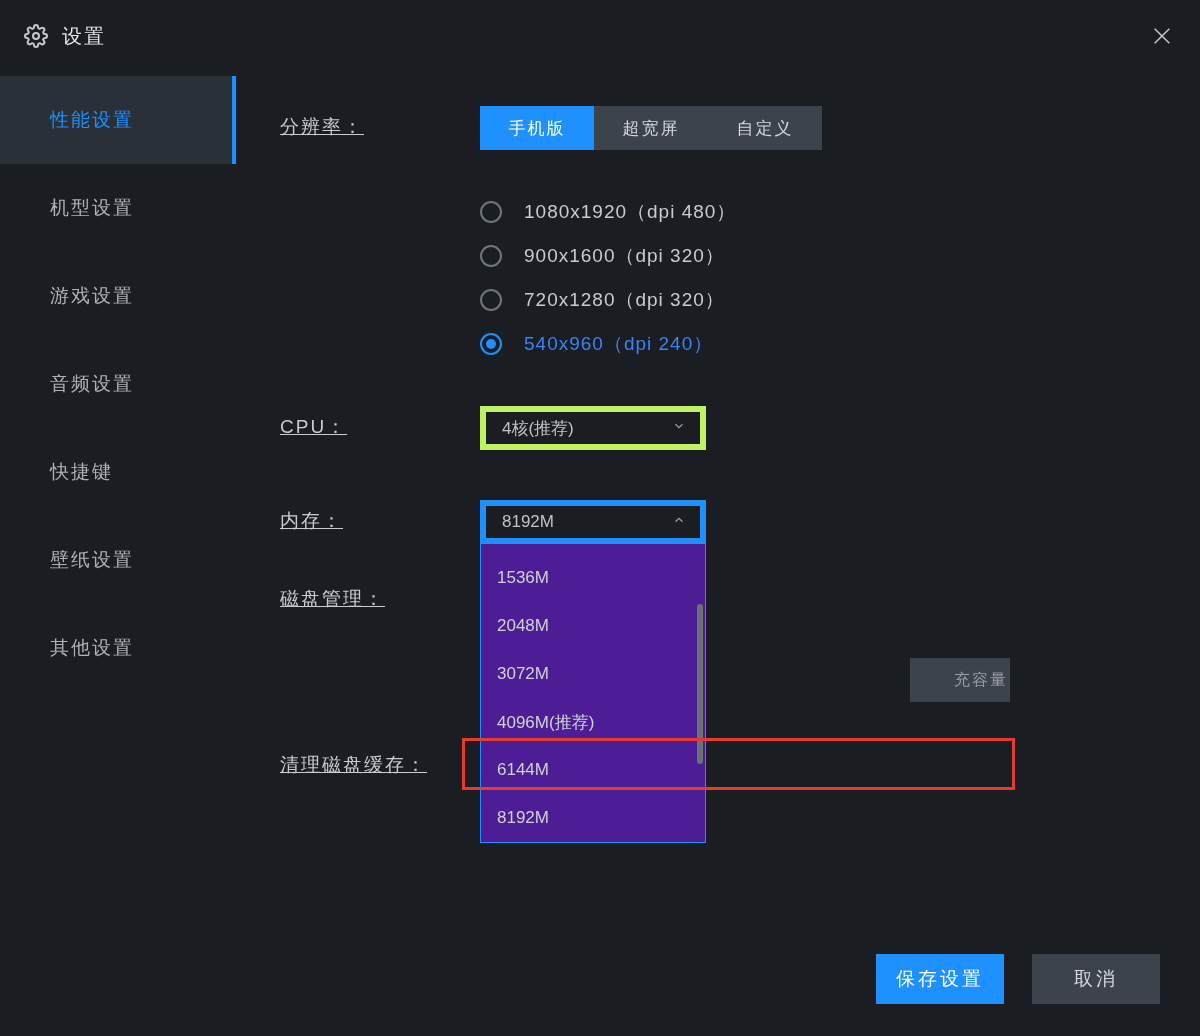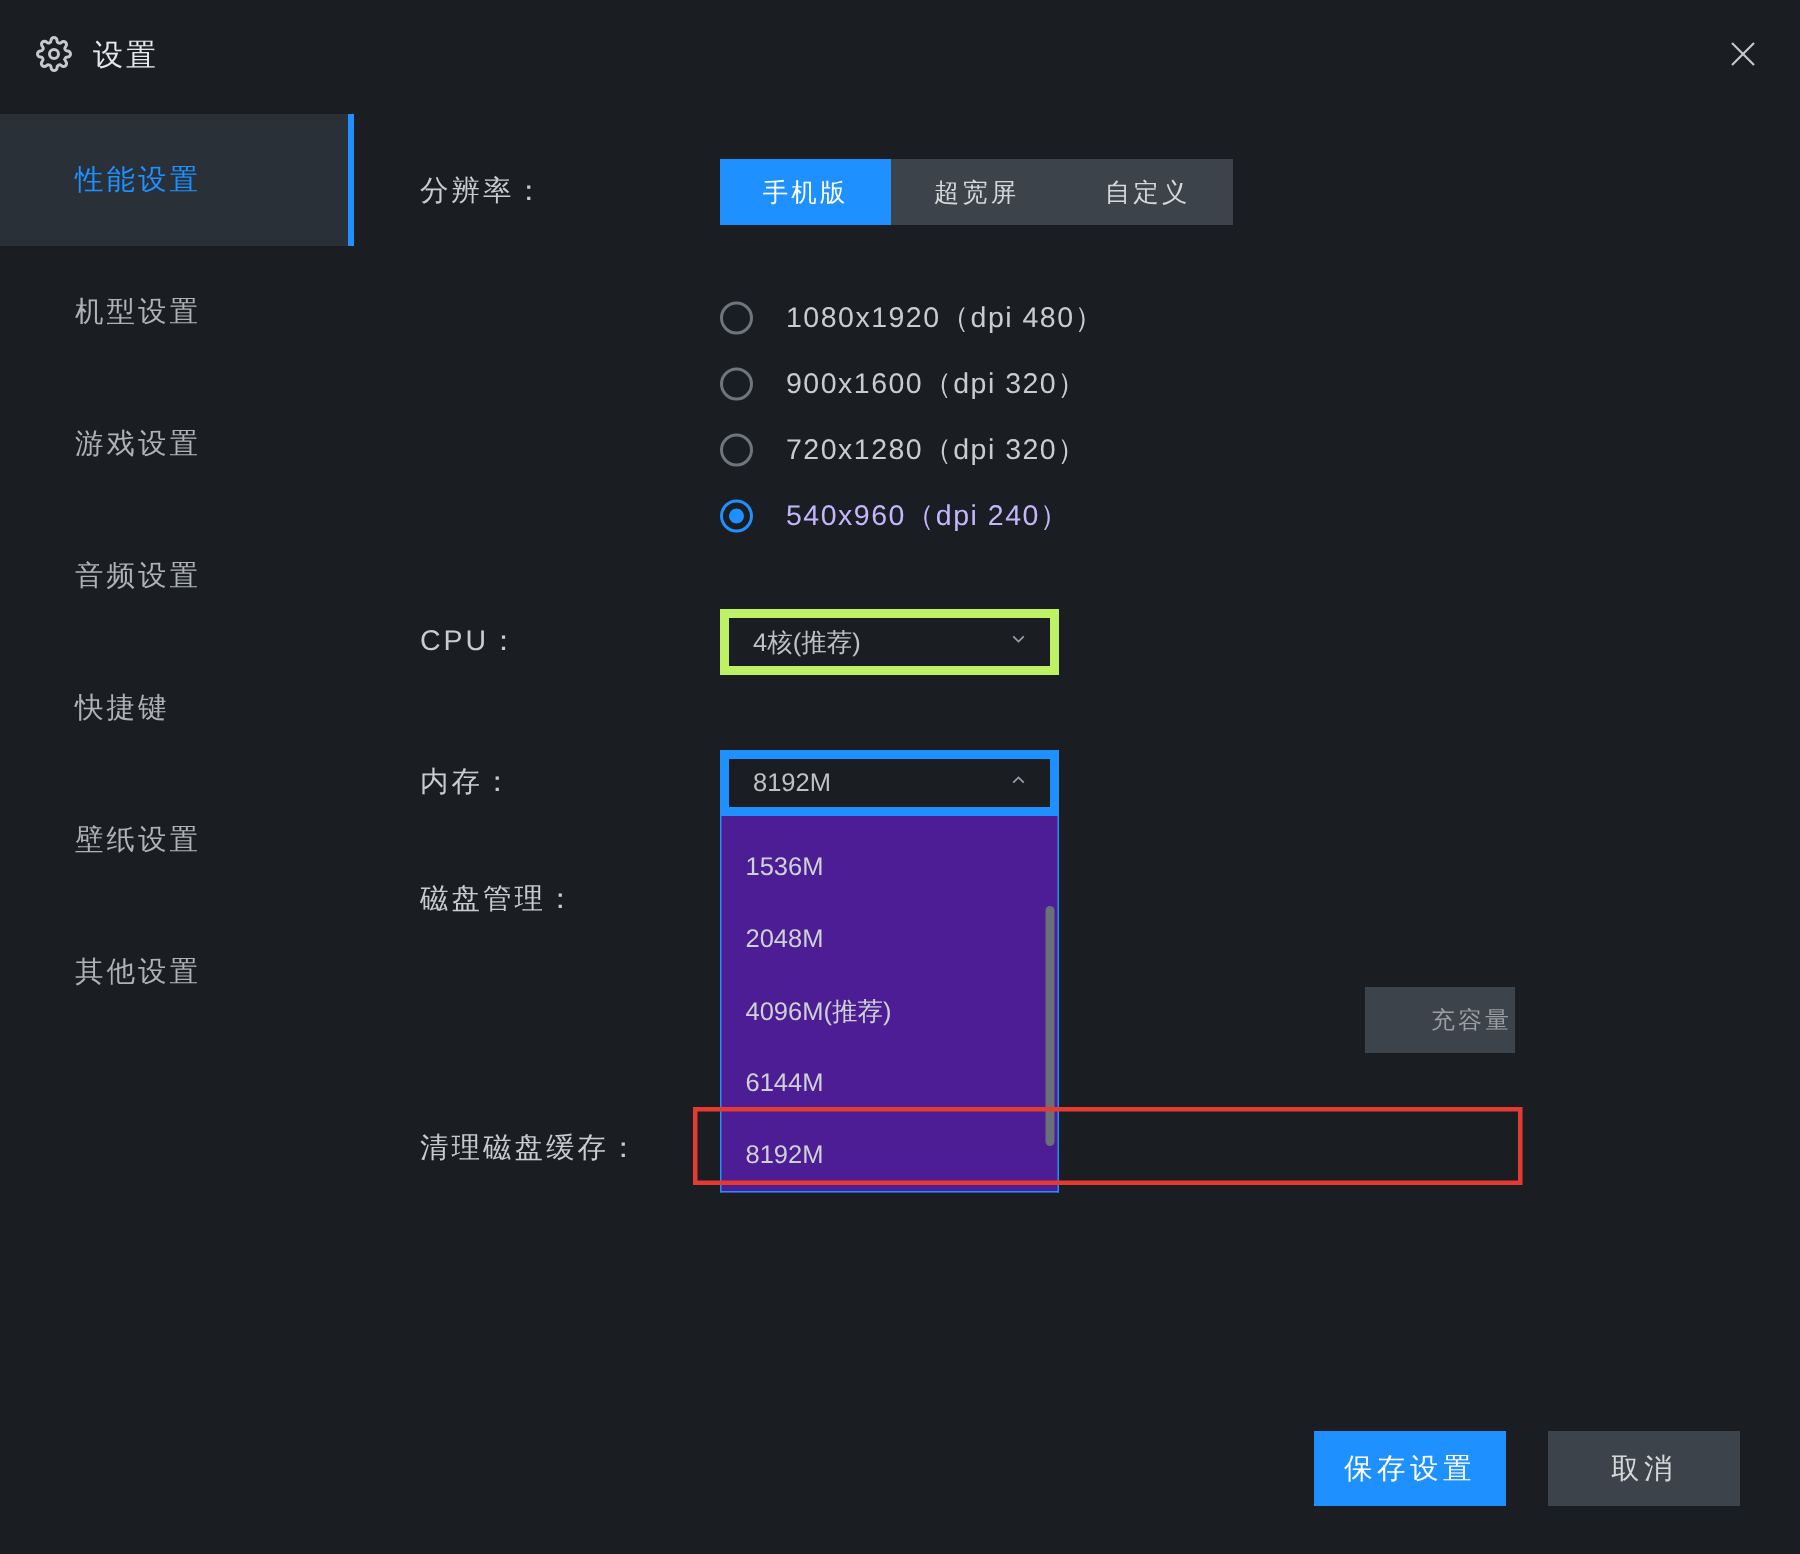--- a/index.html
+++ b/index.html
@@ -72,20 +72,21 @@
     display: flex;
     align-items: flex-start;
     margin-bottom: 20px;
   }
   .label {
     width: 200px;
     font-size: 19px;
     color: #c9ccce;
     letter-spacing: 2px;
     padding-top: 8px;
+    text-decoration: underline;
   }
   .tabs {
     display:flex;
     background: #3c434b;
     height: 44px;
   }
   .tab {
     width: 114px;
     display:flex; align-items:center; justify-content:center;
     font-size: 17px;
@@ -114,21 +115,21 @@
   }
   .radio-row.selected .radio-circle { border-color: #1e90ff; }
   .radio-row.selected .radio-circle::after {
     content:"";
     position:absolute;
     top:50%; left:50%; transform: translate(-50%,-50%);
     width: 10px; height:10px; border-radius:50%;
     background:#1e90ff;
   }
   .radio-label { font-size: 19px; color:#c9ccce; letter-spacing: 1px; }
-  .radio-row.selected .radio-label { color:#c4b5fd; }
+  .radio-row.selected .radio-label { color:#3b82f6; }
 
   .select {
     width: 226px;
     height: 44px;
     border: 6px solid #bef264;
     display:flex; align-items:center;
     padding: 0 16px;
     position: relative;
     font-size: 17px;
     color:#bfc2c5;
@@ -318,20 +319,23 @@
         </div>
         <div class="dropdown">
           <div class="peek-top"></div>
           <div class="dd-item">
               <span>1536M</span>
             </div>
           <div class="dd-item">
               <span>2048M</span>
             </div>
           <div class="dd-item">
+              <span>3072M</span>
+            </div>
+          <div class="dd-item">
               <span>4096M(推荐)</span>
             </div>
           <div class="dd-item">
               <span>6144M</span>
             </div>
           <div class="dd-item">
               <span>8192M</span>
             </div>
           <div class="dd-scrollbar"></div>
         </div>

